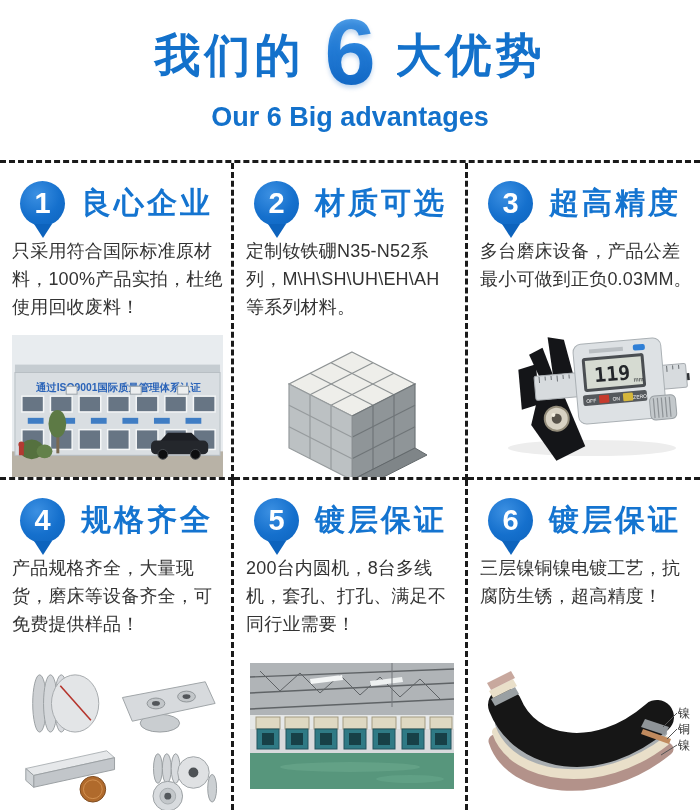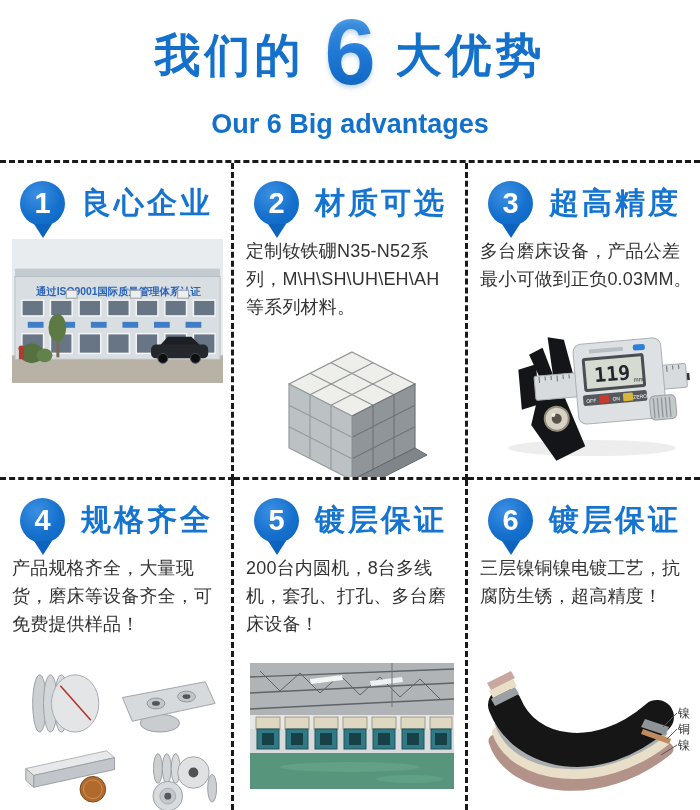--- a/index.html
+++ b/index.html
@@ -12,21 +12,21 @@
   .header { position:absolute; top:0; left:0; width:700px; height:160px; text-align:center; }
   .title-row { display:flex; justify-content:center; align-items:center; gap:20px; padding-top:16px; height:96px; }
   .title-cn { font-size:46px; font-weight:bold; color:#1371cb; letter-spacing:4px; }
   .big-six {
     font-size:92px; font-weight:bold; line-height:1; color:#1f7ad4;
     background:linear-gradient(180deg,#5fa9ec 0%, #2a84dd 45%, #0d62c0 100%);
     -webkit-background-clip:text; background-clip:text; -webkit-text-fill-color:transparent;
     text-shadow:0 3px 4px rgba(14,98,192,0.25);
     transform:translateY(-4px);
   }
-  .subtitle { font-size:27px; font-weight:bold; color:#1371cb; margin-top:13px; }
+  .subtitle { font-size:27px; font-weight:bold; color:#1371cb; margin-top:6px; }
   
   .grid {
     position:absolute; top:160px; left:0; width:700px; height:650px;
     display:grid; grid-template-columns:234px 234px 232px; grid-template-rows:317px auto;
     border-top:3px dashed #1a1a1a;
   }
   .cell { position:relative; border-right:3px dashed #1a1a1a; padding:16px 8px 0 12px; overflow:hidden; }
   .cell.no-r { border-right:none; }
   .cell.row1 { border-bottom:3px dashed #1a1a1a; }
   .card-head { display:flex; align-items:center; gap:16px; margin:2px 0 12px 8px; }
@@ -60,20 +60,21 @@
     <div class="subtitle">Our 6 Big advantages</div>
   </div>
 
   <div class="grid">
 
     <div class="cell row1">
       <div class="card-head">
         <span class="badge">1</span>
         <span class="card-title">良心企业</span>
       </div>
+      <div class="card-desc">只采用符合国际标准原材料，100%产品实拍，杜绝使用回收废料！</div>
       <div class="card-photo">
         <svg width="214" height="146" viewBox="0 0 214 146">
           <rect width="214" height="146" fill="#e8ecef"></rect>
           <rect x="0" y="118" width="214" height="28" fill="#b8b2a6"></rect>
           <rect x="3" y="30" width="208" height="10" fill="#c5ccd1"></rect>
           <rect x="3" y="38" width="208" height="84" fill="#d9dee2" stroke="#b7bec4" stroke-width="1"></rect>
           <text class="cjk-svg-text" x="108" y="57" font-size="10.5" font-weight="bold" fill="#2a63b8" text-anchor="middle">通过ISO9001国际质量管理体系认证</text>
           <g fill="#677584" stroke="#f4f6f7" stroke-width="1.5">
             <rect x="10" y="62" width="22" height="16"></rect>
               <rect x="39" y="62" width="22" height="16"></rect>
@@ -255,21 +256,21 @@
           </g>
         </svg>
       </div>
     </div>
 
     <div class="cell">
       <div class="card-head">
         <span class="badge">5</span>
         <span class="card-title">镀层保证</span>
       </div>
-      <div class="card-desc">200台内圆机，8台多线机，套孔、打孔、多台磨床设备！</div>
+      <div class="card-desc">200台内圆机，8台多线机，套孔、打孔、满足不同行业需要！</div>
       <div class="card-photo" style="margin-top:24px;">
         <svg width="204" height="126" viewBox="0 0 204 126">
           <rect width="204" height="126" fill="#d8dadc"></rect>
           <rect x="0" y="0" width="204" height="52" fill="#b0b4b7"></rect>
           <g stroke="#5f6366" stroke-width="1.4" fill="none">
             <line x1="0" y1="14" x2="204" y2="6"></line>
               <line x1="0" y1="30" x2="204" y2="20"></line>
               <line x1="0" y1="46" x2="204" y2="36"></line>
             <path d="M10,8 L30,28 L50,10 L70,30 L90,12 L110,32 L130,14 L150,34 L170,16 L190,36" stroke-width="1"></path>
           </g>

